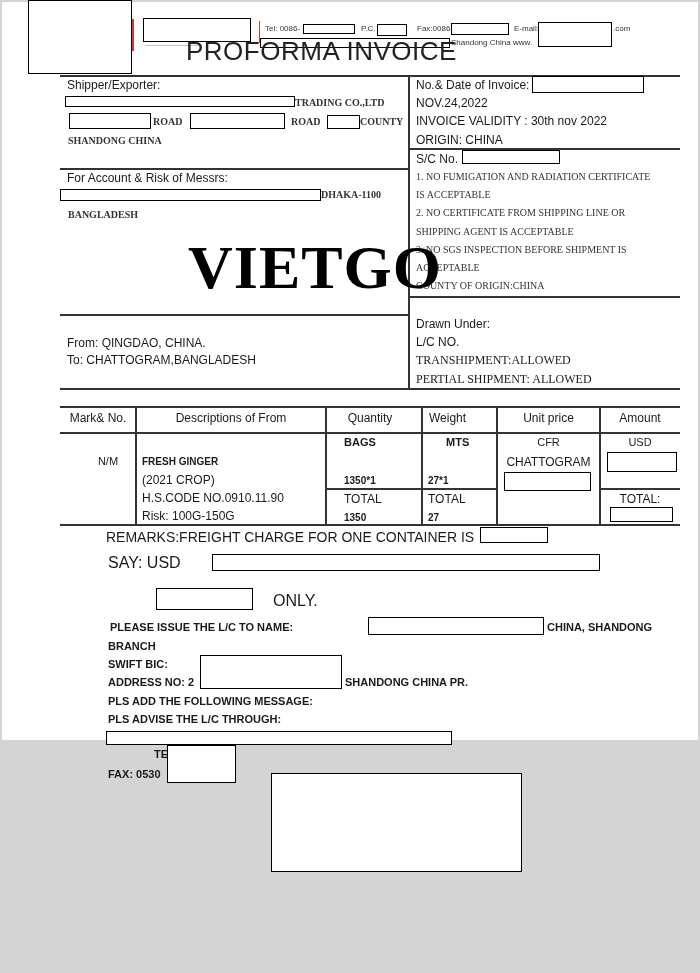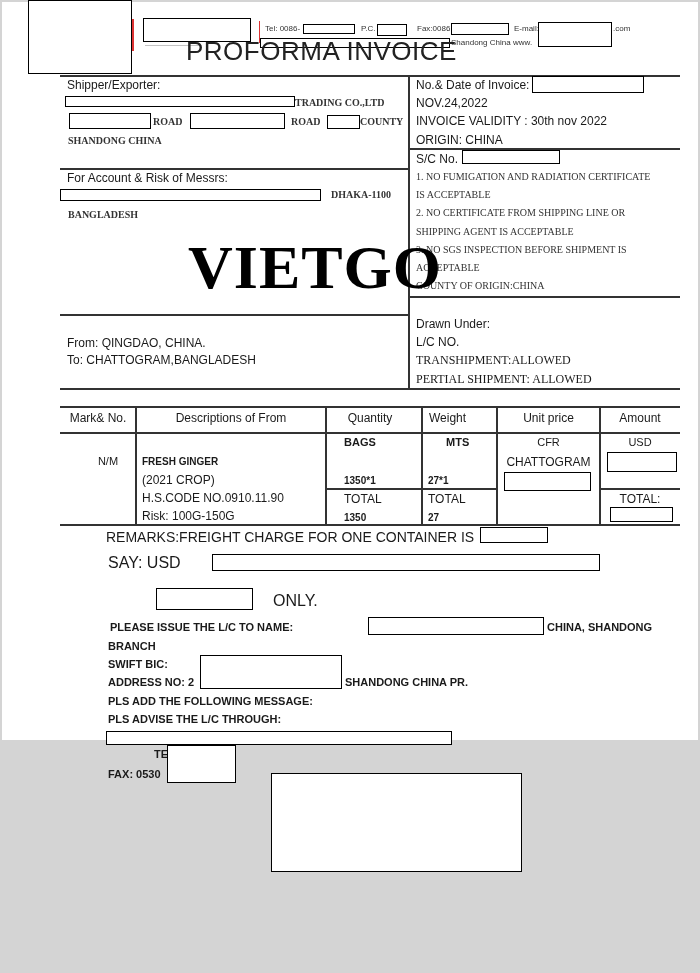--- a/index.html
+++ b/index.html
@@ -61,21 +61,21 @@
   <div class="redact" style="left:188px;top:111px;width:95px;height:16px;"></div>
   <span class="abs s10b" style="left:289px;top:114px;">ROAD</span>
   <div class="redact" style="left:325px;top:113px;width:33px;height:14px;"></div>
   <span class="abs s10b" style="left:358px;top:114px;">COUNTY</span>
   <span class="abs s10b" style="left:66px;top:133px;">SHANDONG CHINA</span>
 
   <div class="hl" style="left:58px;top:166px;width:349px;"></div>
 
   <span class="abs t12" style="left:65px;top:169px;">For Account &amp; Risk of Messrs:</span>
   <div class="redact" style="left:58px;top:187px;width:261px;height:12px;"></div>
-  <span class="abs s10b" style="left:329px;top:187px;">DHAKA-1100</span>
+  <span class="abs s10b" style="left:319px;top:187px;">DHAKA-1100</span>
   <span class="abs s10b" style="left:66px;top:207px;">BANGLADESH</span>
 
   <div class="hl" style="left:58px;top:312px;width:349px;"></div>
 
   <span class="abs t12" style="left:65px;top:334px;">From: QINGDAO, CHINA.</span>
   <span class="abs t12" style="left:65px;top:351px;">To: CHATTOGRAM,BANGLADESH</span>
 
   <span class="abs t12" style="left:414px;top:76px;">No.&amp; Date of Invoice:</span>
   <div class="redact" style="left:530px;top:74px;width:112px;height:17px;"></div>
   <span class="abs t12" style="left:414px;top:94px;">NOV.24,2022</span>

